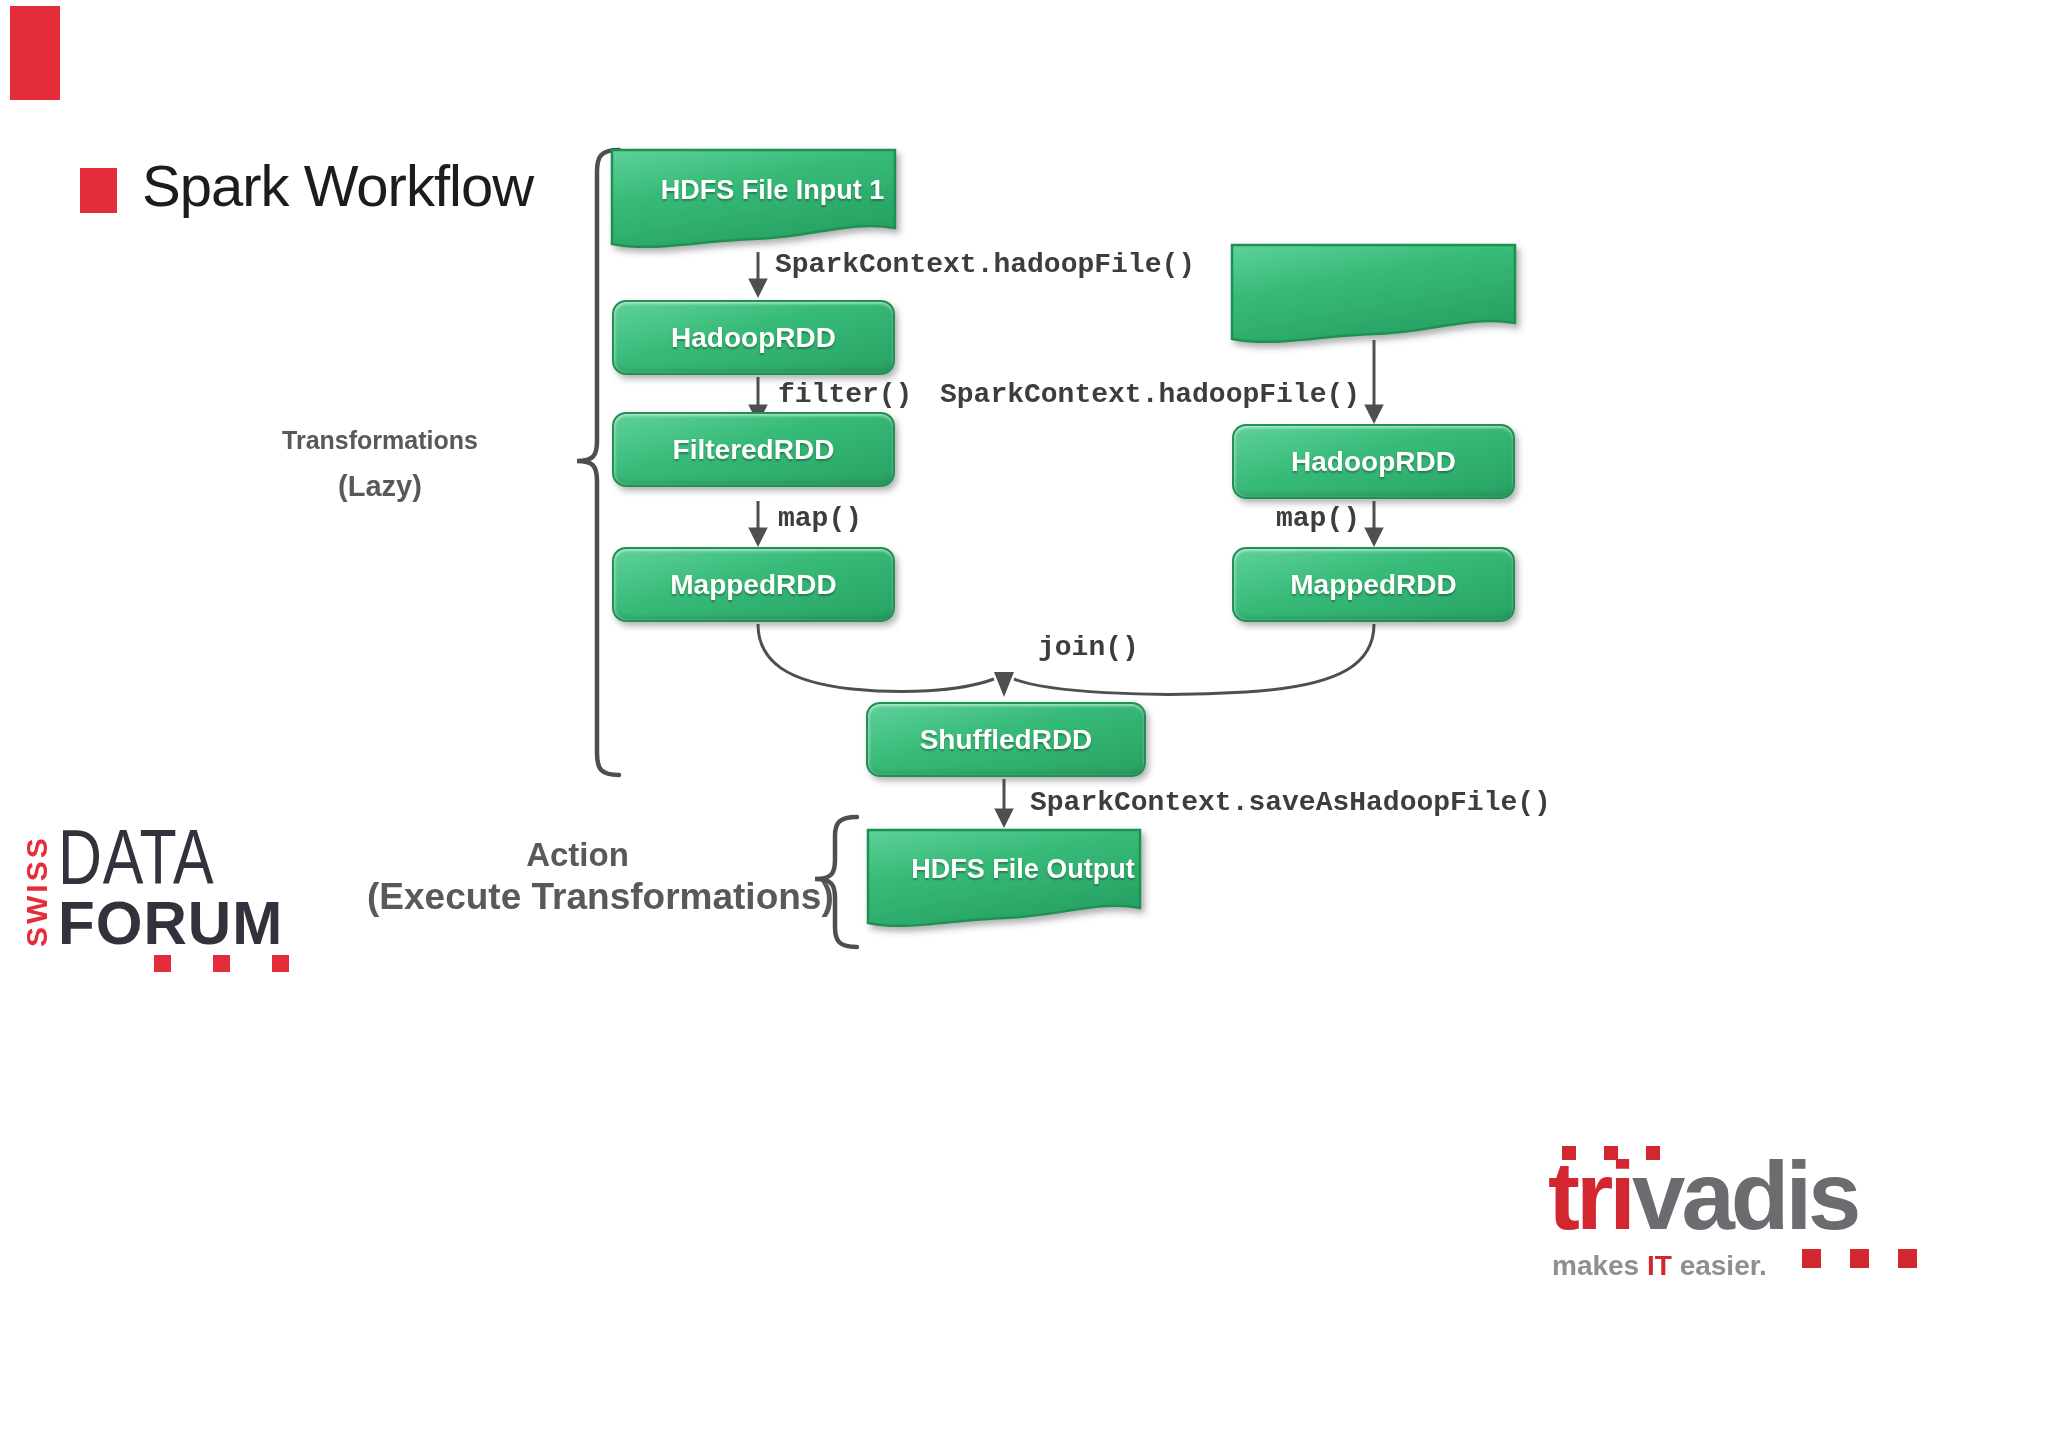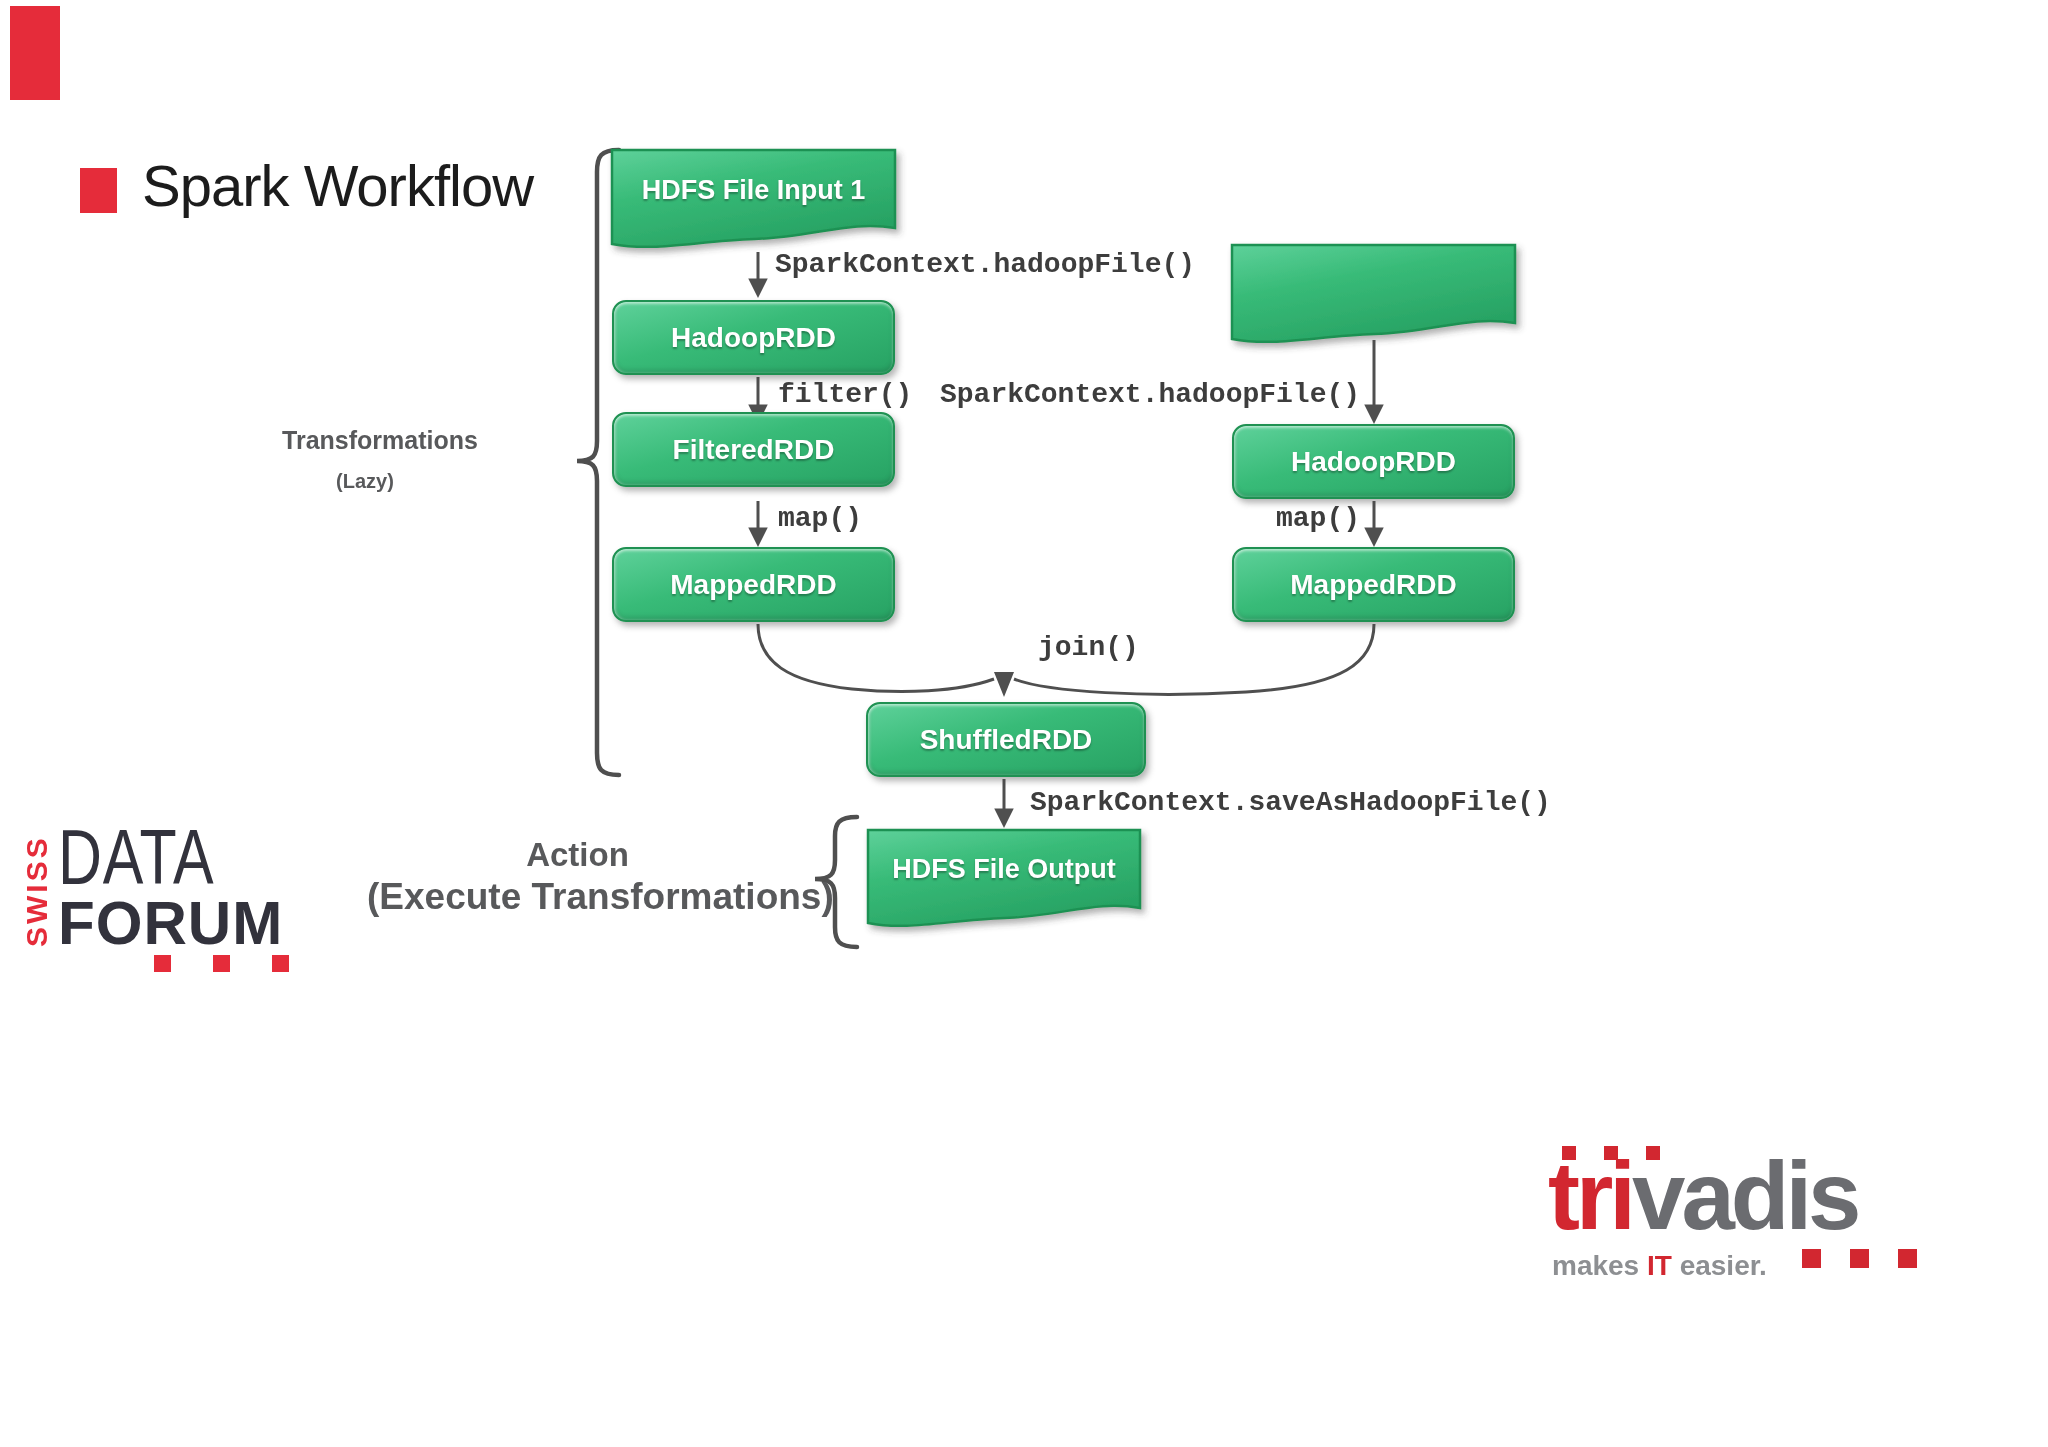--- a/index.html
+++ b/index.html
@@ -11,21 +11,21 @@
   .layer{position:absolute;left:0;top:0;width:2048px;height:1447px;}
 
   
   .corner-rect{left:10px;top:6px;width:50px;height:94px;background:#e52c3a;}
   .bullet{left:80px;top:168px;width:37px;height:45px;background:#e52c3a;}
   .page-title{left:142px;top:156px;font-size:58px;line-height:1.05;color:#1c1c1c;letter-spacing:-1px;white-space:nowrap;}
 
   
   .heading{color:#58595b;font-weight:bold;text-align:center;white-space:nowrap;}
   .transform-1{left:230px;top:426px;width:300px;font-size:25px;}
-  .transform-2{left:215px;top:470px;width:300px;font-size:20px;}
+  .transform-2{left:230px;top:470px;width:300px;font-size:29px;}
   .action-1{left:430px;top:836px;width:295px;font-size:33px;}
   .action-2{left:367px;top:876px;width:432px;font-size:37px;}
 
   
   .node{
     background:linear-gradient(165deg,#5ed19a 0%,#38bb78 42%,#27a263 100%);
     border:2px solid #1f9152;border-radius:14px;
     box-shadow:3px 4px 6px rgba(70,70,70,.40),
                inset 0 2px 3px rgba(255,255,255,.5),
                inset 2px 0 3px rgba(255,255,255,.25),
@@ -39,21 +39,21 @@
   .n-filtered{left:612px;top:412px;width:283px;height:75px;}
   .n-mapped-l{left:612px;top:547px;width:283px;height:75px;}
   .n-hadoop-r{left:1232px;top:424px;width:283px;height:75px;}
   .n-mapped-r{left:1232px;top:547px;width:283px;height:75px;}
   .n-shuffled{left:866px;top:702px;width:280px;height:75px;}
 
   
   .file-label{
     display:flex;align-items:center;justify-content:center;
     color:#ffffff;font-weight:bold;font-size:27px;
-    text-shadow:0 2px 2px rgba(0,0,0,.30);white-space:nowrap;
+    text-shadow:0 2px 2px rgba(0,0,0,.30);white-space:nowrap;padding-left:19px;
   }
   .f-in1{left:612px;top:150px;width:283px;height:80px;}
   .f-in2{left:1232px;top:245px;width:283px;height:80px;}
   .f-out{left:868px;top:830px;width:272px;height:78px;}
 
   
   .code{
     font-family:Liberation Mono, monospace;
     font-weight:bold;color:#3d3d3d;font-size:28px;line-height:28px;white-space:nowrap;
   }

